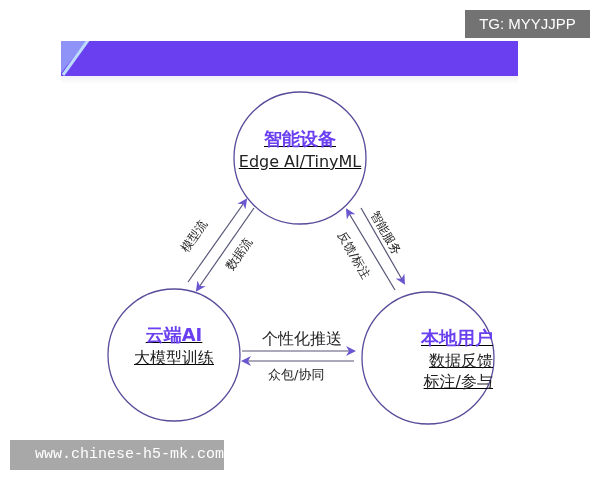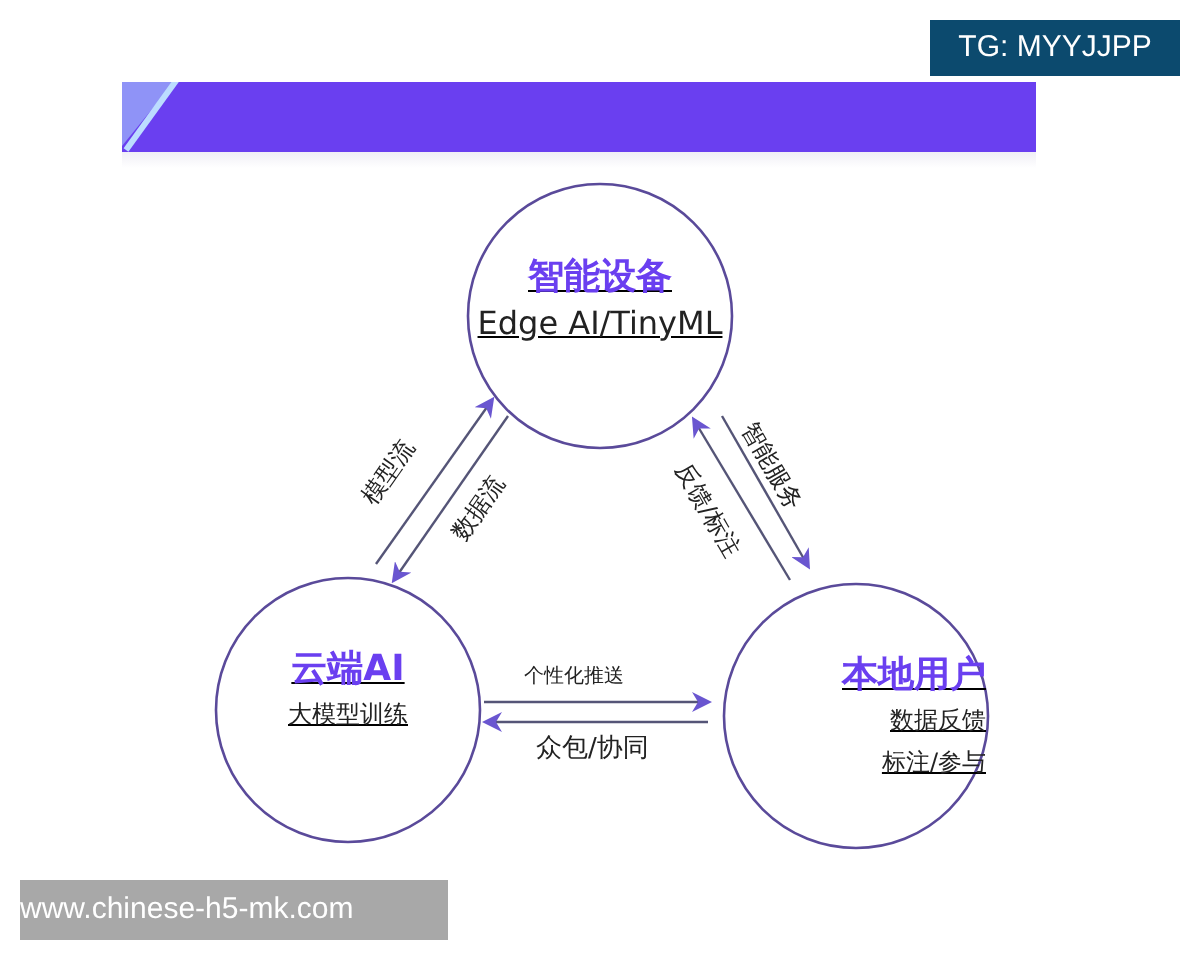--- a/index.html
+++ b/index.html
@@ -16,34 +16,34 @@
     position: absolute; left: 56px; top: 0; height: 35px; line-height: 35px;
     color: #ffffff; font-size: 19px; font-weight: bold; letter-spacing: 0.5px;
     white-space: nowrap;
   }
   .title-shadow {
     position: absolute; left: 61px; top: 76px; width: 457px; height: 8px;
     background: linear-gradient(#f0eff6, #ffffff);
   }
   .watermark-top {
     position: absolute; left: 465px; top: 10px; width: 125px; height: 28px;
-    background: #0c4a6e; color: #ffffff; font-size: 15px;
+    background: #737373; color: #ffffff; font-size: 15px;
     line-height: 28px; text-align: center; font-family: "Liberation Sans", sans-serif;
   }
   .watermark-bottom {
     position: absolute; left: 10px; top: 440px; width: 214px; height: 30px;
     background: #a8a8a8; color: #ffffff; font-size: 15px;
-    line-height: 30px; text-align: left; font-family: Liberation Sans, sans-serif;
+    line-height: 30px; text-align: right; font-family: Liberation Mono, monospace;
   }
   svg.diagram { position: absolute; left: 0; top: 0; }
   .node {
     position: absolute; text-align: center; width: 130px; text-decoration: underline;
   }
   .node .name { color: #6a3ff0; font-weight: bold; font-size: 18px; line-height: 24px; }
-  .node .line { color: #222222; font-size: 12px; line-height: 21px; }
+  .node .line { color: #222222; font-size: 16px; line-height: 21px; }
   .label {
     position: absolute; font-size: 12px; color: #222222; white-space: nowrap;
     line-height: 14px;
   }
 </style>
 </head>
 <body>
 
 <div class="title-bar">
   <svg width="60" height="35" style="position:absolute;left:0;top:0">
@@ -87,17 +87,17 @@
 <div class="node" style="left:363px; top:326px;text-align:right;">
   <div class="name">本地用户</div>
   <div class="line">数据反馈</div>
   <div class="line">标注/参与</div>
 </div>
 
 <div class="label" style="left:176px; top:229px; transform: rotate(-55deg);">模型流</div>
 <div class="label" style="left:221px; top:247px; transform: rotate(-55deg);">数据流</div>
 <div class="label" style="left:362px; top:226px; transform: rotate(60deg);">智能服务</div>
 <div class="label" style="left:328px; top:248px; transform: rotate(60deg);">反馈/标注</div>
-<div class="label" style="left:262px; top:332px; font-size:10px;">个性化推送</div>
+<div class="label" style="left:262px; top:332px; font-size:16px;">个性化推送</div>
 <div class="label" style="left:268px; top:368px; font-size:13px;text-align:center;">众包/协同</div>
 
 <div class="watermark-top">TG: MYYJJPP</div>
 <div class="watermark-bottom">www.chinese-h5-mk.com</div>
 
 </body></html>

